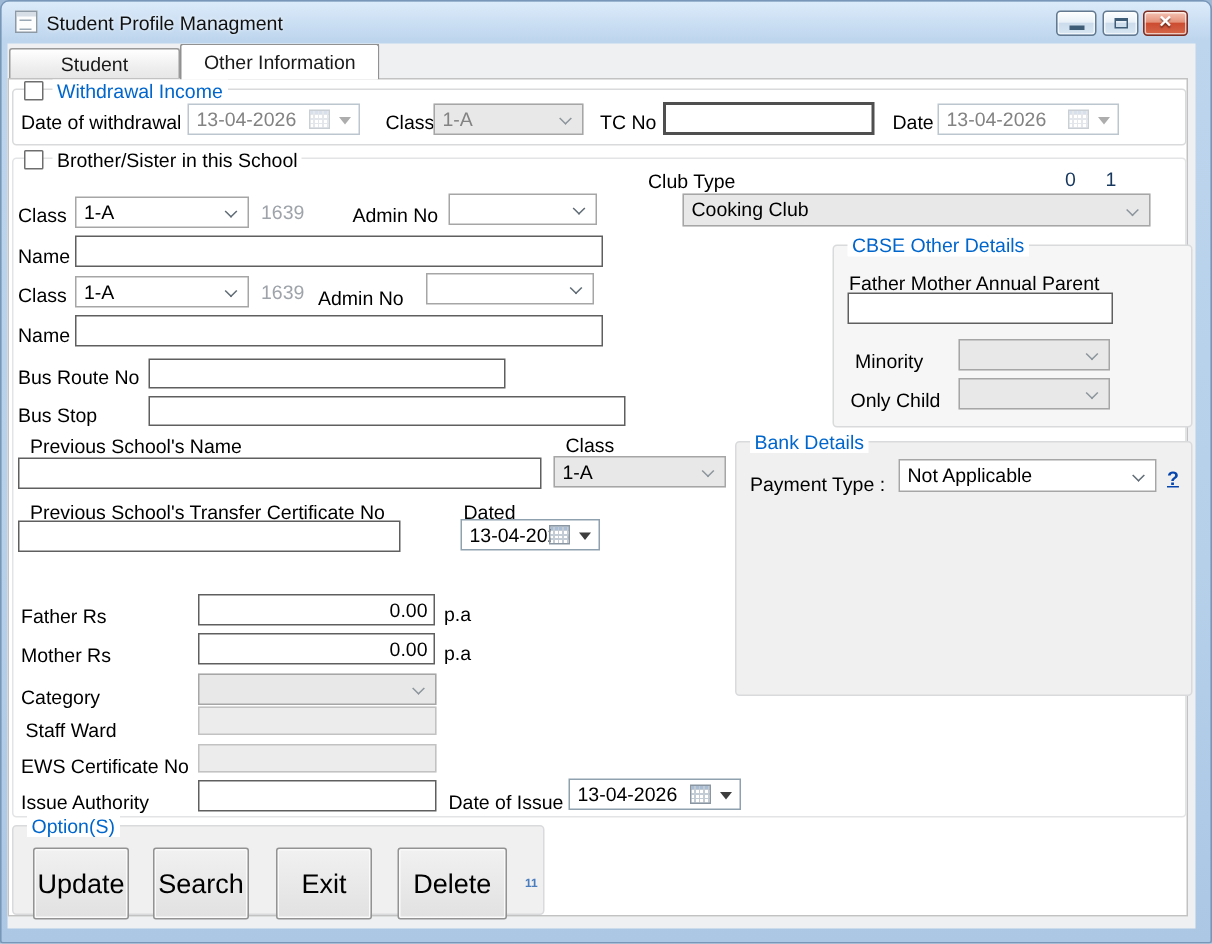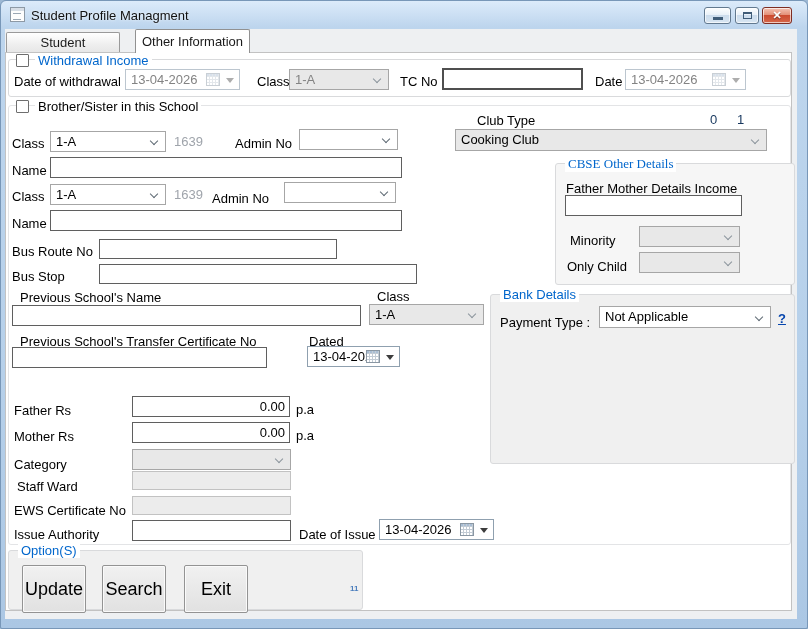--- a/index.html
+++ b/index.html
@@ -29,22 +29,22 @@
     text-align:center; line-height:15px; text-shadow:0 1px 1px rgba(0,0,0,.45); }
   .glyph-min { position:absolute; left:8px; top:9px; width:10px; height:3px; background:#3f5c77; }
   .glyph-max { position:absolute; left:7px; top:4px; width:9px; height:7px;
     border:1px solid #3f5c77; border-top:2px solid #3f5c77; background:transparent; }
 
   .client { position:absolute; left:4px; top:28px; width:792px; height:590px; background:#eef0f2; }
   .tab { position:absolute; font-size:13px; color:#1a1a1a; text-align:center; cursor:default; }
   .tab.inactive { left:1px; top:3px; width:114px; height:21px; line-height:20px;
     background:linear-gradient(#ffffff,#eeeeee 60%, #e6e6e6); border:1px solid #9a9a9a; border-bottom:none;
     border-radius:2px 2px 0 0; z-index:1; }
-  .tab.active { left:115px; top:0px; width:115px; height:24px; line-height:23px;
-    background:#fff; border:1px solid #919191; border-bottom:none; border-radius:2px 2px 0 0; z-index:3;margin-left:15px; }
+  .tab.active { left:115px; top:0px; width:133px; height:24px; line-height:23px;
+    background:#fff; border:1px solid #919191; border-bottom:none; border-radius:2px 2px 0 0; z-index:3; }
   .page { position:absolute; left:0px; top:23px; width:787px; height:559px;
     background:#fff; border:1px solid #c2c2c2; z-index:2; }
 
   .lbl { position:absolute; font-size:13px; color:#000; white-space:nowrap; }
   .lbl.blue { color:#0066cc; }
   .lbl.hint { color:#9fa4ab; }
   .lbl.marker { color:#17375e; }
 
   .gb { position:absolute; border:1px solid #d9dadc; border-radius:3px; }
   .gb.fill-gray { background:#f0f0f0; }
@@ -204,31 +204,31 @@
       <span class="lbl" style="left:8px;top:450px;">EWS Certificate No</span>
       <div class="tb dis" style="left:126px;top:443px;width:159px;height:19px;"></div>
       <span class="lbl" style="left:8px;top:474px;">Issue Authority</span>
       <div class="tb" style="left:126px;top:467px;width:159px;height:21px;"></div>
       <span class="lbl" style="left:293px;top:474px;">Date of Issue</span>
       <div class="dtp" style="left:373px;top:466px;width:115px;height:21px;">
         <span>13-04-2026</span>
         <span class="cal"></span><span class="arr"></span>
       </div>
 
-      <span class="lbl" style="left:471px;top:60px;">Club Type</span>
+      <span class="lbl" style="left:426px;top:60px;">Club Type</span>
       <span class="lbl marker" style="left:704px;top:59px;">0</span>
       <span class="lbl marker" style="left:731px;top:59px;">1</span>
       <div class="combo gray" style="left:449px;top:76px;width:312px;height:22px;">
         <span>Cooking Club</span>
         <span class="chev" style="top:7px;"></span>
       </div>
 
       <div class="gb fill-lite" style="left:549px;top:110px;width:240px;height:122px;"></div>
-      <span class="lbl blue" style="left:559px;top:103px;background:#fff;padding:0 3px;z-index:4;font-family:Liberation Serif, serif;">CBSE Other Details</span>
-      <span class="lbl" style="left:560px;top:128px;">Father Mother Details Income</span>
+      <span class="lbl blue" style="left:559px;top:103px;background:#fff;padding:0 3px;z-index:4;">CBSE Other Details</span>
+      <span class="lbl" style="left:560px;top:128px;">Father Mother Annual Parent</span>
       <div class="tb" style="left:559px;top:142px;width:177px;height:21px;"></div>
       <span class="lbl" style="left:564px;top:180px;">Minority</span>
       <div class="combo gray" style="left:633px;top:173px;width:101px;height:21px;">
         <span></span>
         <span class="chev"></span>
       </div>
       <span class="lbl" style="left:561px;top:206px;">Only Child</span>
       <div class="combo gray" style="left:633px;top:199px;width:101px;height:21px;">
         <span></span>
         <span class="chev"></span>
@@ -241,17 +241,18 @@
         <span>Not Applicable</span>
         <span class="chev" style="top:7px;"></span>
       </div>
       <span class="qlink" style="left:772px;top:258px;">?</span>
 
       <div class="gb fill-gray" style="left:2px;top:497px;width:355px;height:60px;"></div>
       <span class="lbl blue" style="left:12px;top:490px;background:#fff;padding:0 3px;z-index:4;">Option(S)</span>
       <div class="btn" style="left:16px;top:512px;width:64px;">Update</div>
       <div class="btn" style="left:96px;top:512px;width:64px;">Search</div>
       <div class="btn" style="left:178px;top:512px;width:64px;">Exit</div>
+      <div class="btn" style="left:259px;top:512px;width:73px;">Delete</div>
       <span class="badge" style="left:344px;top:531px;">11</span>
 
     </div>
   </div>
 </div>
 
 </body></html>

